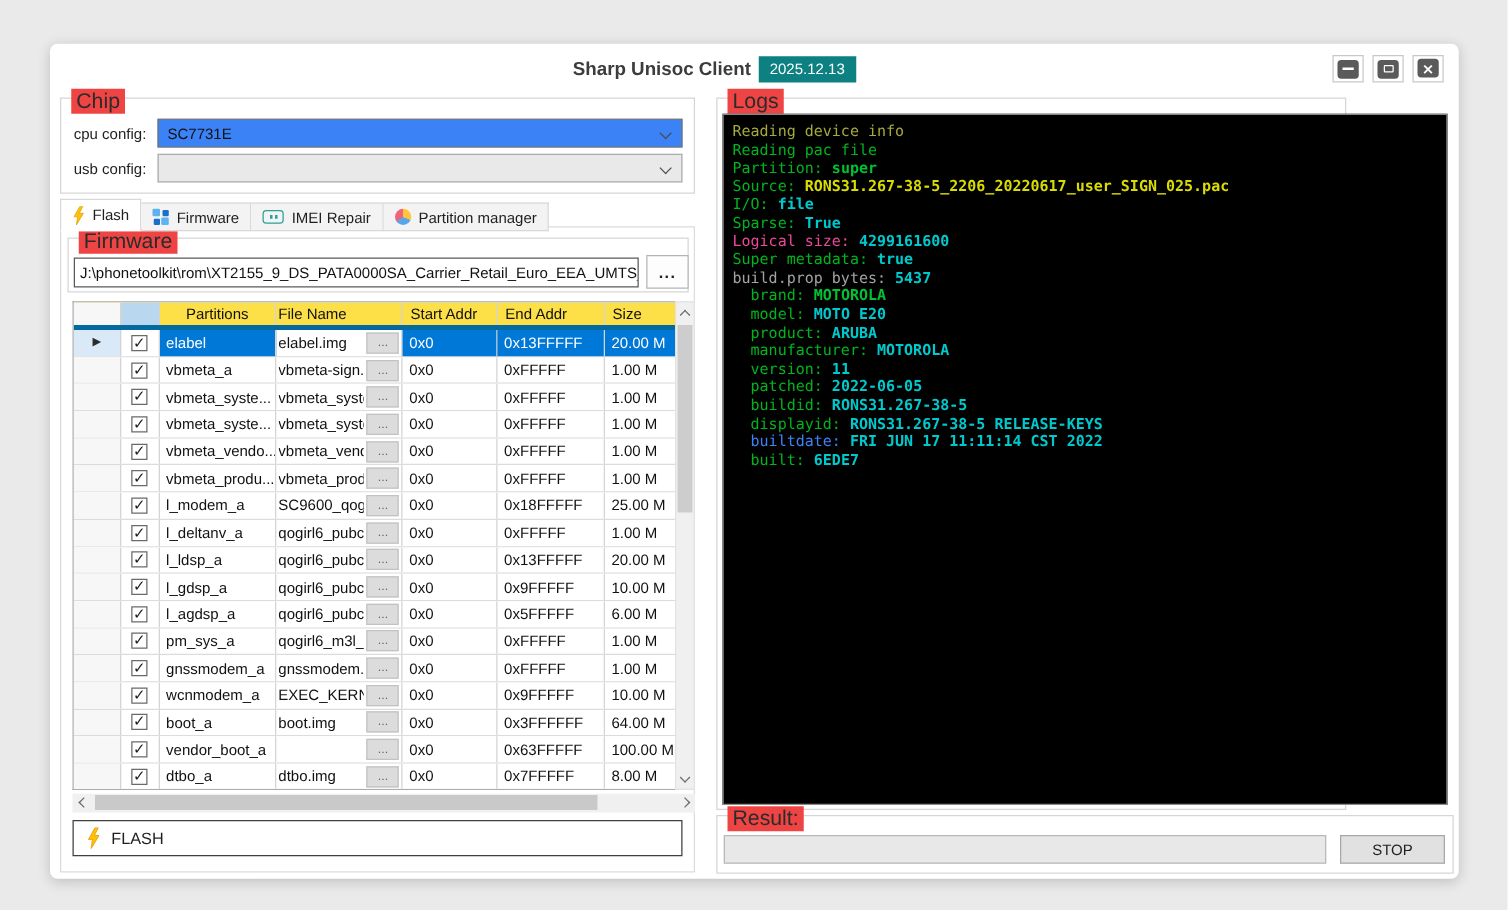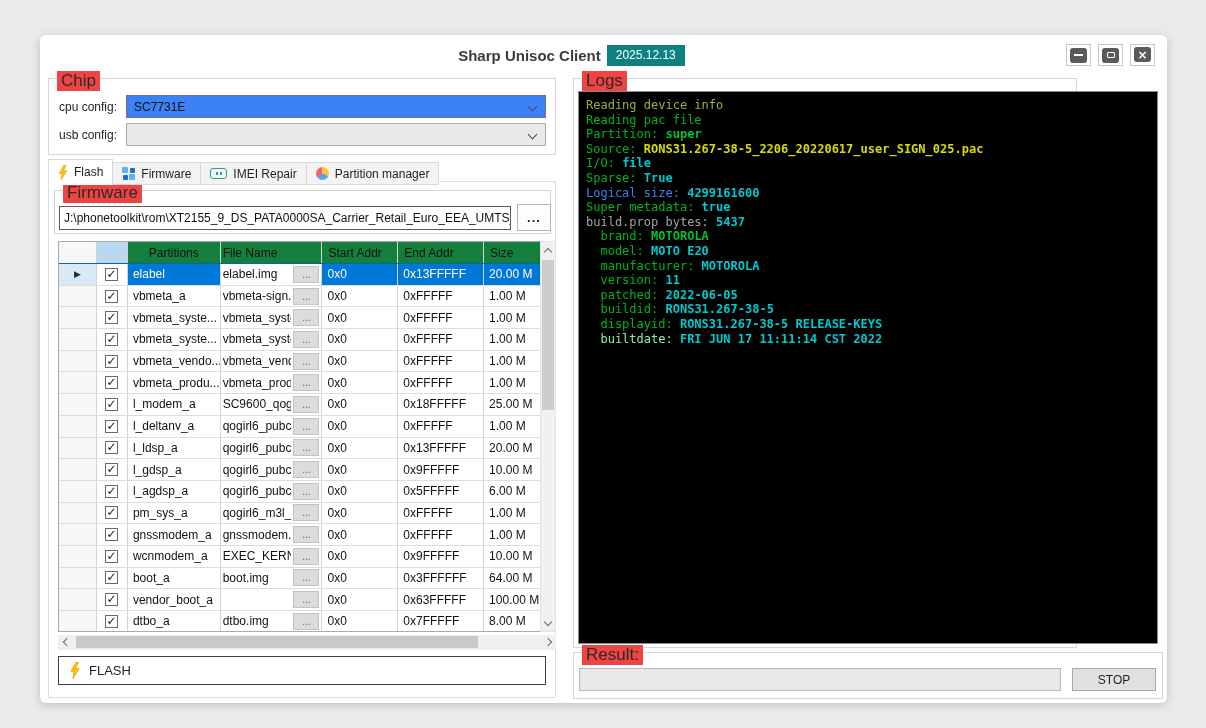--- a/index.html
+++ b/index.html
@@ -68,21 +68,21 @@
   .fw-input { position:absolute; left:4px; top:15px; width:452px; height:24px;
               border:1px solid #5a5a5a; background:#fff; font-size:12px; color:#111;
               padding:0 4px; display:flex; align-items:center; white-space:nowrap; overflow:hidden; }
   .fw-browse { position:absolute; left:462px; top:13px; width:34px; height:27px;
                border:1px solid #b5b5b5; background:#fdfdfd; font-size:13px; font-weight:bold;
                color:#222; display:flex; align-items:center; justify-content:center; letter-spacing:1px; }
 
   
   .table { position:absolute; left:9px; top:59px; width:482px; height:391px;
            border:1px solid #ababab; border-right:none; overflow:hidden; font-size:12px; }
-  .thead { display:flex; height:22px; background:#15803d; border-bottom:1px solid #0369a1; }
+  .thead { display:flex; height:22px; background:#fde047; border-bottom:4px solid #0369a1; }
   .th { display:flex; align-items:center; padding:0 6px; color:#111; border-right:1px solid #d4d4d4; }
   .tr { display:flex; height:21.7px; border-bottom:1px solid #dcdcdc; background:#fff; }
   .td { display:flex; align-items:center; padding:0 5px; border-right:1px solid #d4d4d4;
         white-space:nowrap; overflow:hidden; color:#111; }
   .c-rowsel { width:38px; justify-content:center; background:#f7f7f7; }
   .c-check  { width:31px; justify-content:center; }
   .c-part   { width:93px; }
   .c-file   { width:102px; padding:0 2px; gap:2px; }
   .c-start  { width:76px; }
   .c-end    { width:86px; }
@@ -494,31 +494,33 @@
 
   <div class="group logs-group">
     <span class="group-label">Logs</span>
     <div class="console">
         <div class="logline"><span style="color: rgb(166, 170, 61);">Reading device info</span></div>
         <div class="logline"><span style="color: rgb(0, 180, 30);">Reading pac file</span></div>
         <div class="logline"><span style="color: rgb(0, 180, 30);">Partition: </span><span style="color: rgb(0, 194, 50); font-weight: bold;">super</span></div>
         <div class="logline"><span style="color: rgb(0, 180, 30);">Source: </span><span style="color: rgb(217, 220, 0); font-weight: bold;">RONS31.267-38-5_2206_20220617_user_SIGN_025.pac</span></div>
         <div class="logline"><span style="color: rgb(0, 180, 30);">I/O: </span><span style="color: rgb(0, 201, 205); font-weight: bold;">file</span></div>
         <div class="logline"><span style="color: rgb(0, 180, 30);">Sparse: </span><span style="color: rgb(0, 201, 205); font-weight: bold;">True</span></div>
-        <div class="logline"><span style="color: #3b82f6;">Logical size: </span><span style="color: rgb(0, 201, 205); font-weight: bold;">4299161600</span></div>
+        <div class="logline"><span style="color: #ec4899;">Logical size: </span><span style="color: rgb(0, 201, 205); font-weight: bold;">4299161600</span></div>
         <div class="logline"><span style="color: rgb(0, 180, 30);">Super metadata: </span><span style="color: rgb(0, 201, 205); font-weight: bold;">true</span></div>
         <div class="logline"><span style="color: #a3a3a3;">build.prop bytes: </span><span style="color: rgb(0, 201, 205); font-weight: bold;">5437</span></div>
         <div class="logline"><span style="color: rgb(0, 180, 30);">  brand: </span><span style="color: rgb(0, 194, 50); font-weight: bold;">MOTOROLA</span></div>
         <div class="logline"><span style="color: rgb(0, 180, 30);">  model: </span><span style="color: rgb(0, 201, 205); font-weight: bold;">MOTO E20</span></div>
+        <div class="logline"><span style="color: rgb(0, 180, 30);">  product: </span><span style="color: rgb(0, 201, 205); font-weight: bold;">ARUBA</span></div>
         <div class="logline"><span style="color: rgb(0, 180, 30);">  manufacturer: </span><span style="color: rgb(0, 201, 205); font-weight: bold;">MOTOROLA</span></div>
         <div class="logline"><span style="color: rgb(0, 180, 30);">  version: </span><span style="color: rgb(0, 201, 205); font-weight: bold;">11</span></div>
         <div class="logline"><span style="color: rgb(0, 180, 30);">  patched: </span><span style="color: rgb(0, 201, 205); font-weight: bold;">2022-06-05</span></div>
         <div class="logline"><span style="color: rgb(0, 180, 30);">  buildid: </span><span style="color: rgb(0, 201, 205); font-weight: bold;">RONS31.267-38-5</span></div>
         <div class="logline"><span style="color: rgb(0, 180, 30);">  displayid: </span><span style="color: rgb(0, 201, 205); font-weight: bold;">RONS31.267-38-5 RELEASE-KEYS</span></div>
-        <div class="logline"><span style="color: #86efac;">  builtdate: </span><span style="color: rgb(0, 201, 205); font-weight: bold;">FRI JUN 17 11:11:14 CST 2022</span></div>
+        <div class="logline"><span style="color: #3b82f6;">  builtdate: </span><span style="color: rgb(0, 201, 205); font-weight: bold;">FRI JUN 17 11:11:14 CST 2022</span></div>
+        <div class="logline"><span style="color: rgb(0, 180, 30);">  built: </span><span style="color: rgb(0, 201, 205); font-weight: bold;">6EDE7</span></div>
       </div>
   </div>
 
   <div class="group result-group">
     <span class="group-label">Result:</span>
     <div class="progress"></div>
     <div class="stop-btn">STOP</div>
   </div>
 
 </div>

